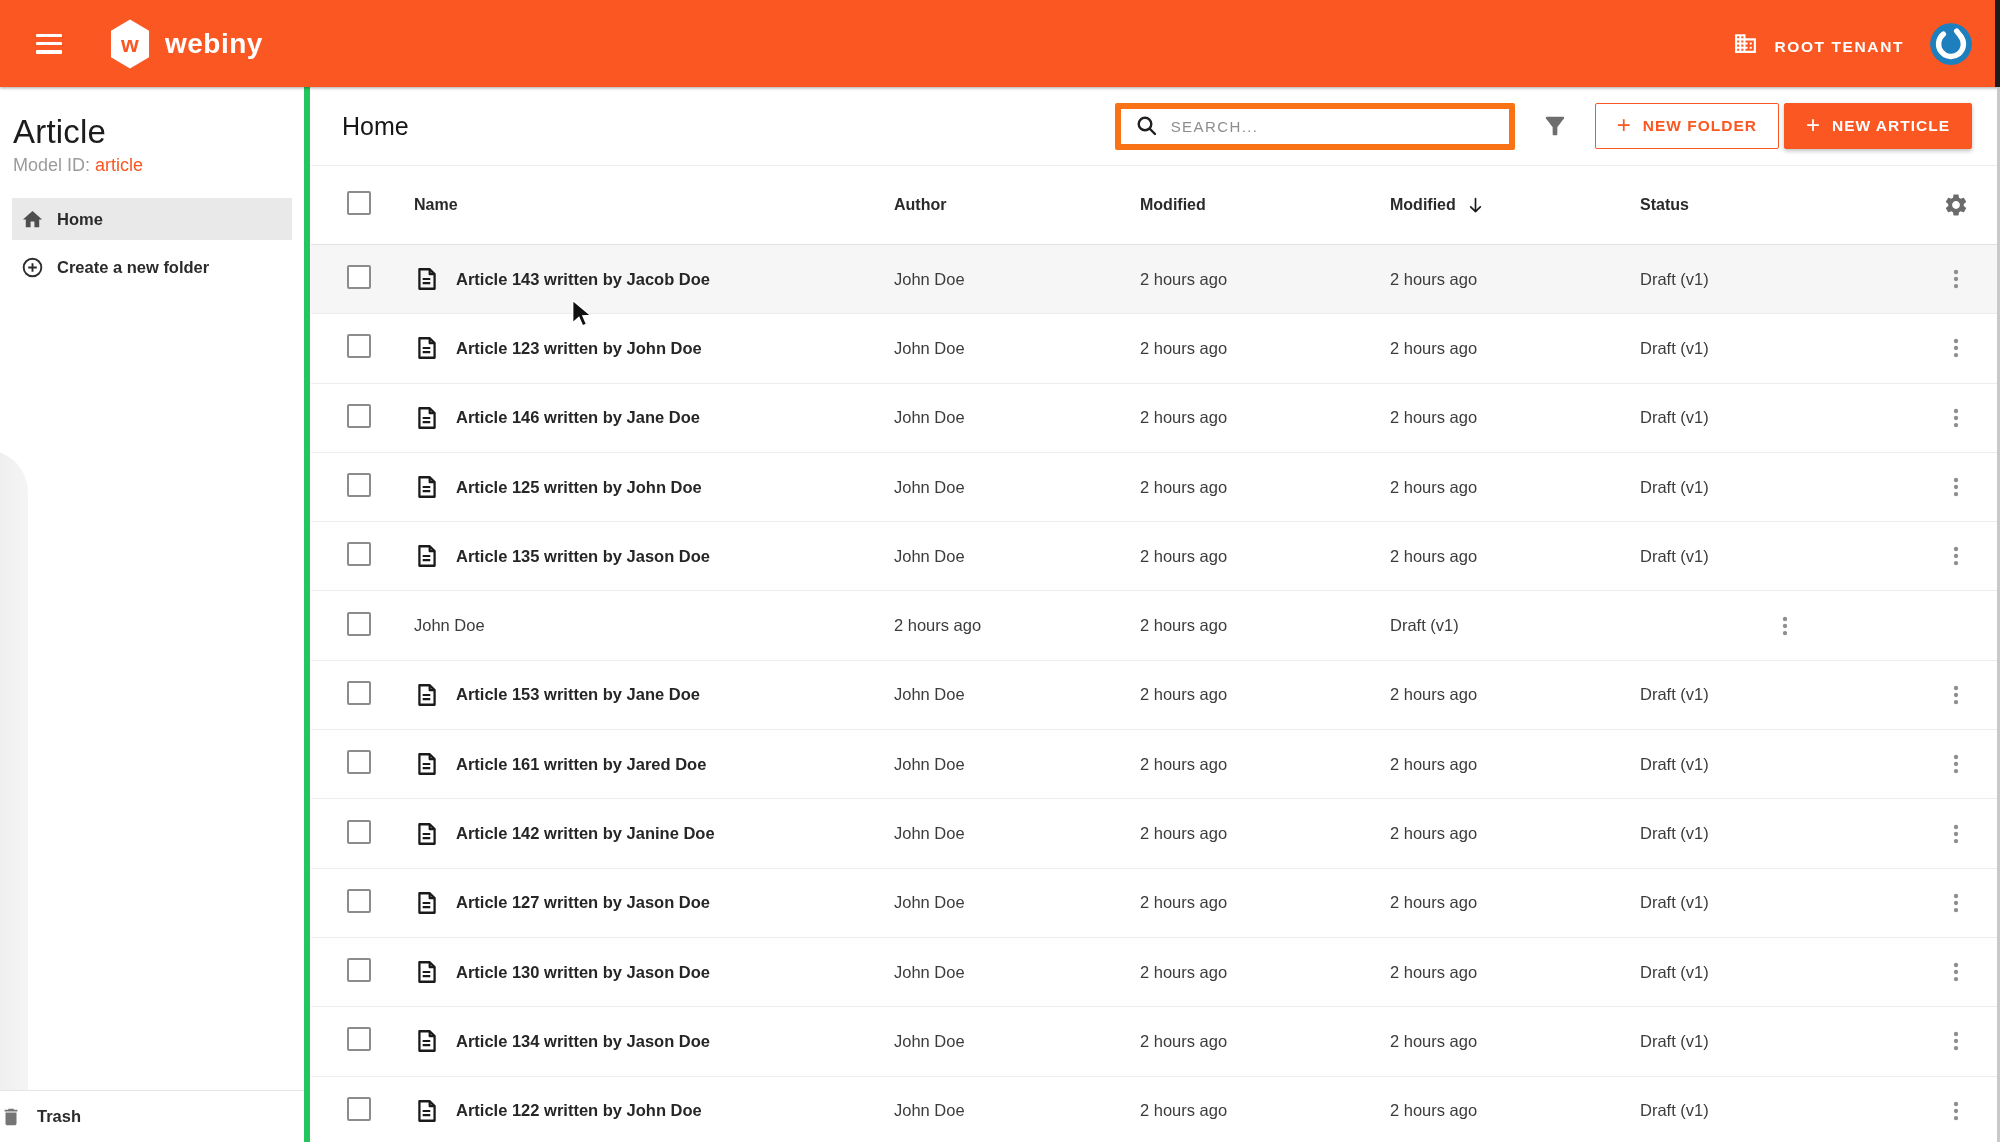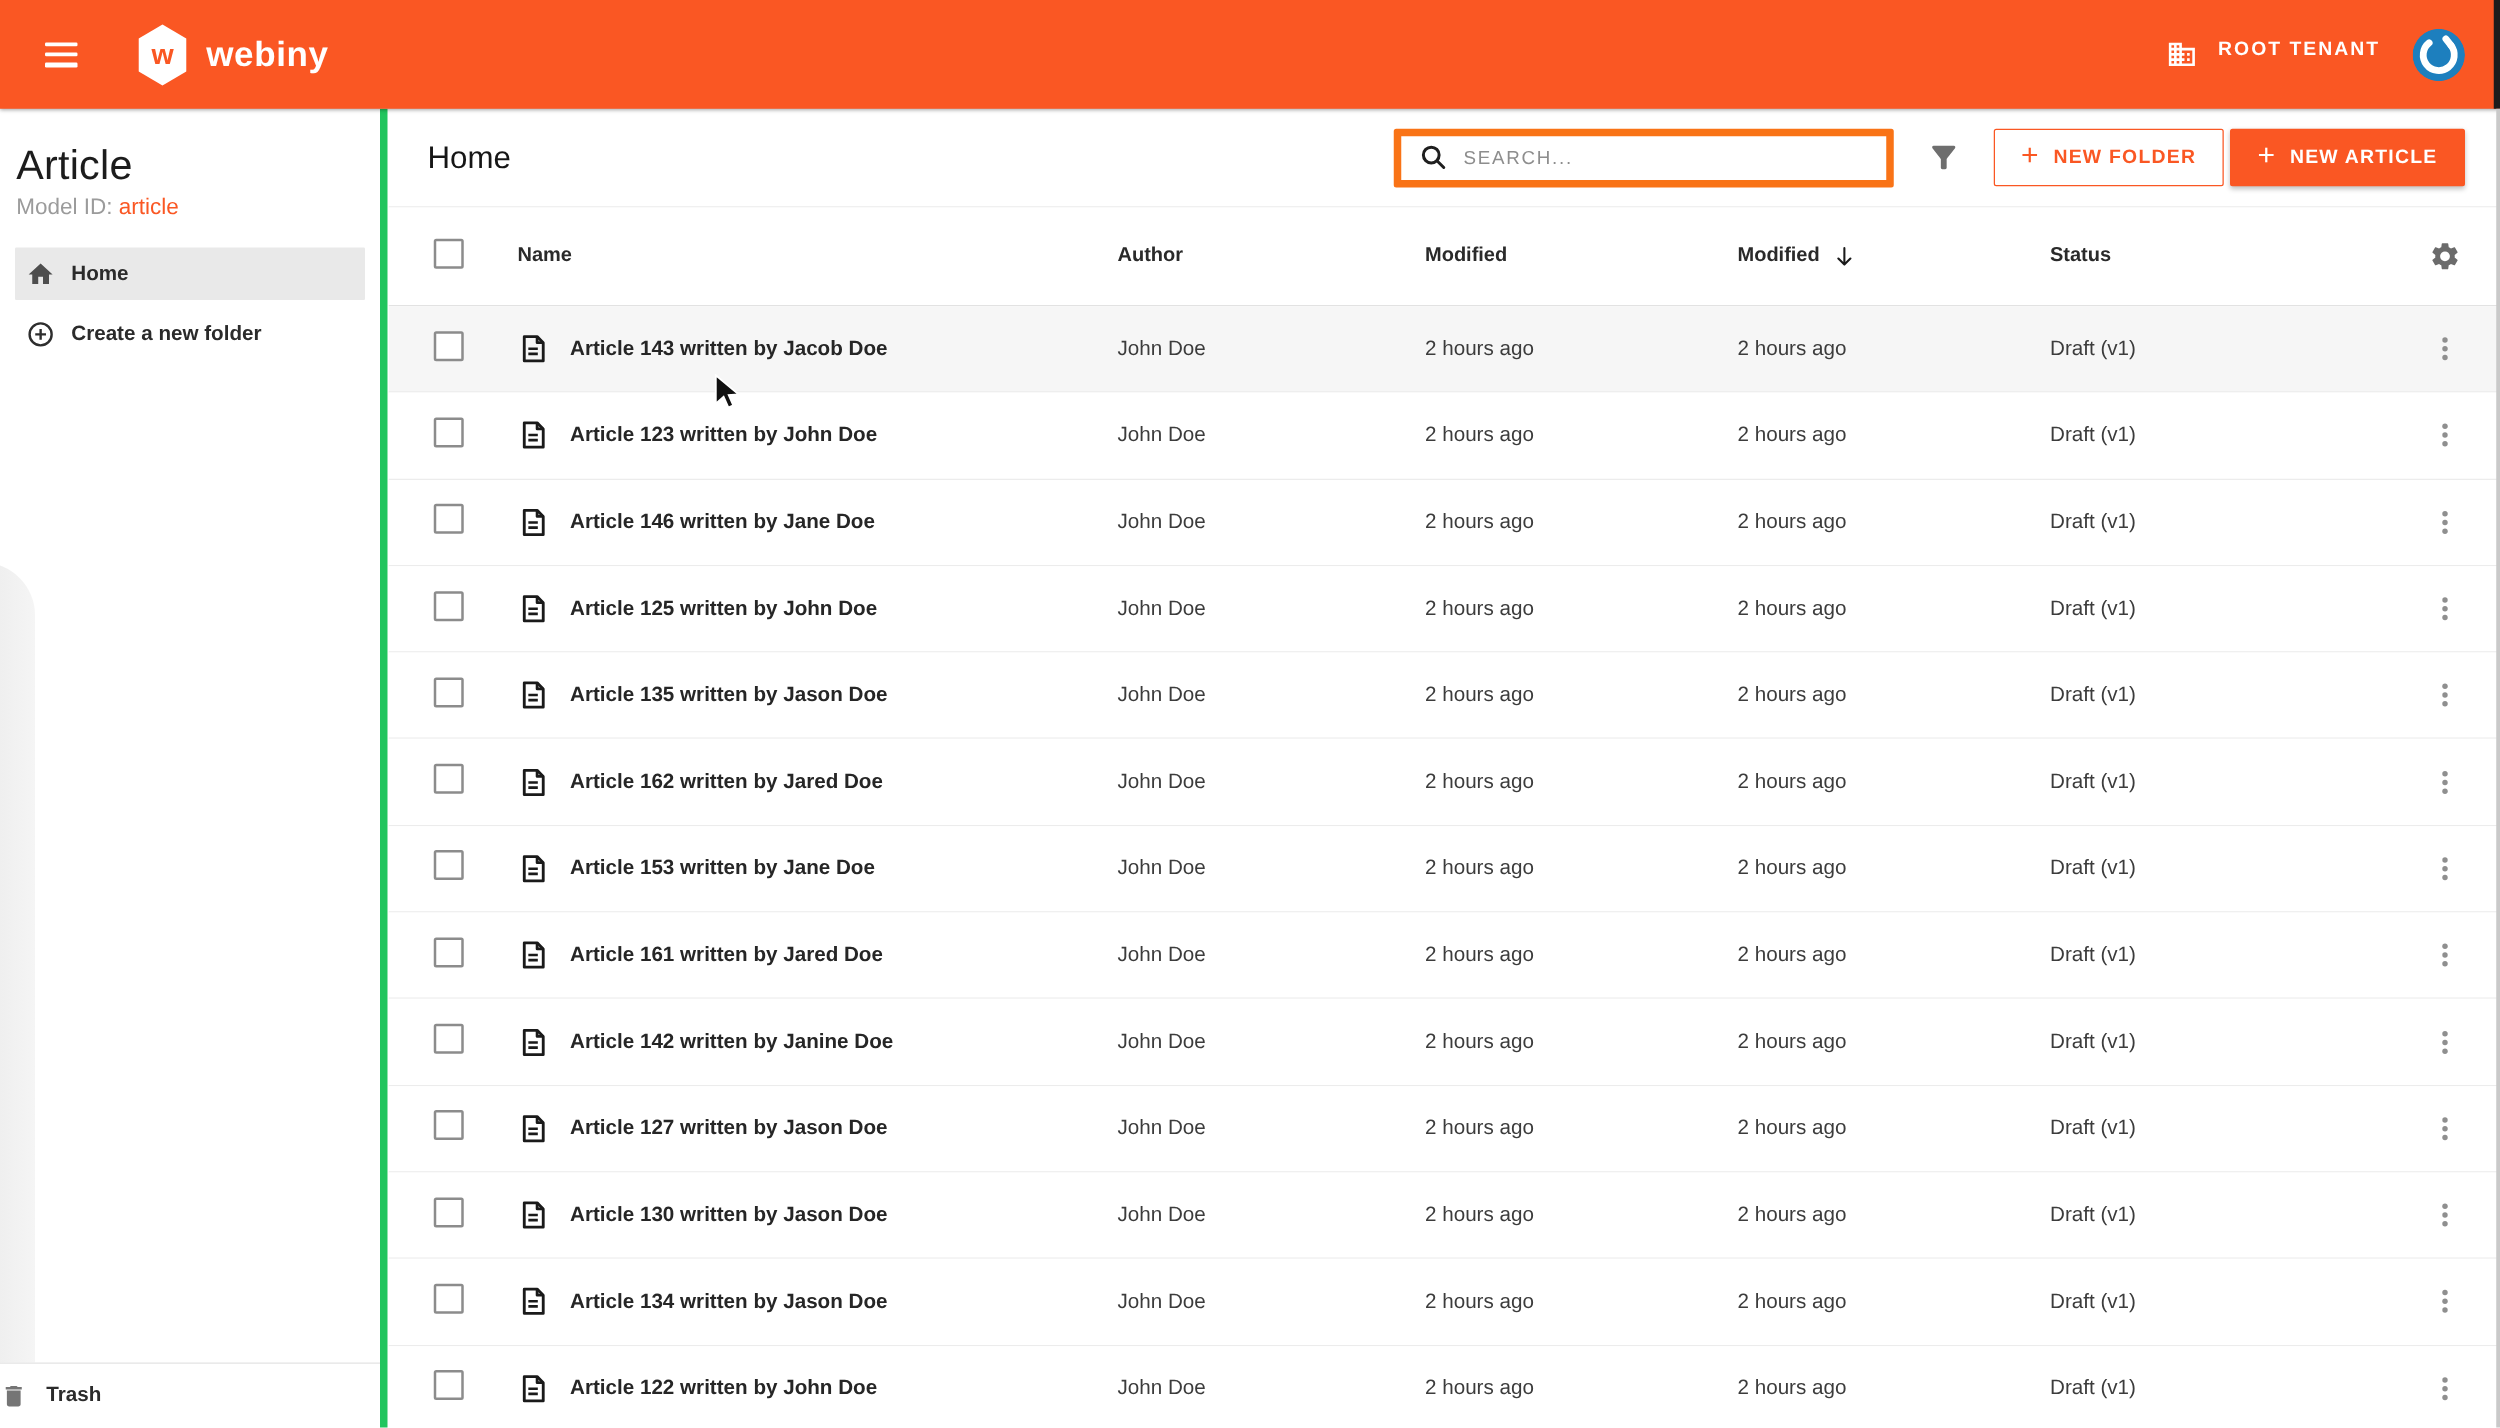--- a/index.html
+++ b/index.html
@@ -10,21 +10,21 @@
   .topbar { position:absolute; left:0; top:0; width:2000px; height:87px;
     background:#fa5723; display:flex; align-items:center;
     padding:0 28px 0 36px; z-index:40; box-shadow:0 1px 3px rgba(0,0,0,.35); }
   .hamburger { width:26px; height:20px; display:flex; flex-direction:column;
     justify-content:space-between; cursor:pointer; }
   .hamburger span { display:block; height:3.6px; background:#fff; border-radius:1px; }
   .brand { display:flex; align-items:center; margin-left:46px; gap:13px; }
   .hexagon { width:44px; height:50px; }
   .wordmark { color:#fff; font-size:28px; font-weight:700; letter-spacing:.5px; }
   .topbar-right { margin-left:auto; display:flex; align-items:center; gap:26px; }
-  .tenant { display:flex; align-items:flex-start; gap:16px; color:#fff; cursor:pointer; }
+  .tenant { display:flex; align-items:flex-end; gap:16px; color:#fff; cursor:pointer; }
   .tenant-label { font-size:15.5px; font-weight:600; letter-spacing:1.6px; }
   .avatar { width:42px; height:42px; border-radius:50%; overflow:hidden; cursor:pointer; }
 
   
   .sidebar { position:absolute; left:0; top:87px; width:310px; height:1055px;
     background:#fff; border-right:6px solid #22c55e; z-index:20; }
   .model-head { padding:26px 14px 0 13px; }
   .model-title { font-size:33px; font-weight:500; color:#1c1c1c; letter-spacing:.2px; }
   .model-id { margin-top:4px; font-size:18px; color:#9b9b9b; }
   .model-id .mid-val { color:#fa5723; }
@@ -309,28 +309,20 @@
       <div class="cell-actions">
         <svg width="26" height="26" viewBox="0 0 24 24" fill="#8f8f8f" style="cursor:pointer;">
           <circle cx="12" cy="5.5" r="2"></circle>
           <circle cx="12" cy="12" r="2"></circle>
           <circle cx="12" cy="18.5" r="2"></circle>
         </svg>
       </div>
     </div>
     <div class="trow">
       <div><span class="checkbox"></span></div>
-      <div class="cell-name">
-        <svg class="icon" width="26" height="26" viewBox="0 0 24 24" fill="none" stroke="#1a1a1a" stroke-width="2.1" stroke-linejoin="round">
-          <path d="M5 3 h9.5 L19 7.5 V21 H5 Z"></path>
-          <path d="M14.5 3 v4.5 H19"></path>
-          <path d="M8 12 h7 M8 15.8 h7" stroke-width="1.9"></path>
-        </svg>
-        <span class="row-title">Article 162 written by Jared Doe</span>
-      </div>
       <div class="cell-sec">John Doe</div>
       <div class="cell-sec">2 hours ago</div>
       <div class="cell-sec">2 hours ago</div>
       <div class="cell-sec">Draft (v1)</div>
       <div class="cell-actions">
         <svg width="26" height="26" viewBox="0 0 24 24" fill="#8f8f8f" style="cursor:pointer;">
           <circle cx="12" cy="5.5" r="2"></circle>
           <circle cx="12" cy="12" r="2"></circle>
           <circle cx="12" cy="18.5" r="2"></circle>
         </svg>

